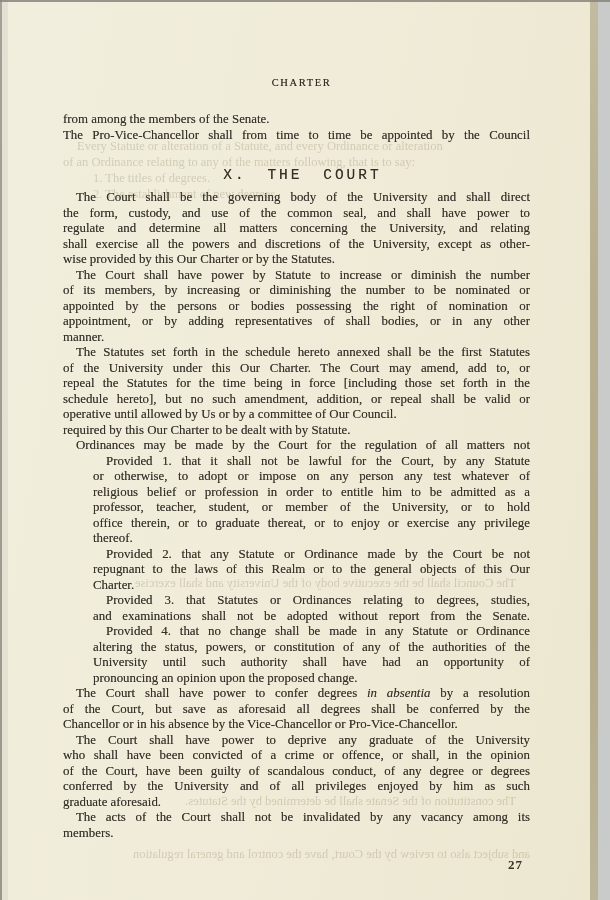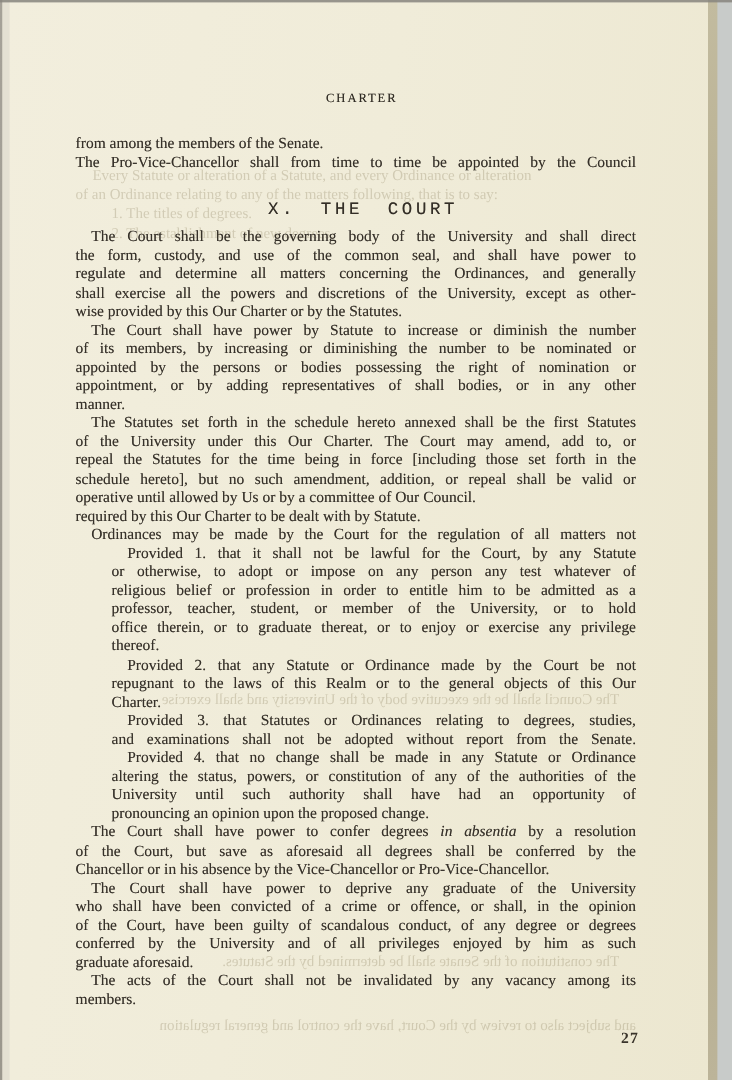--- a/index.html
+++ b/index.html
@@ -99,21 +99,20 @@
   .line.last { text-align-last: left; }
   .line.last.fulljust { text-align-last: justify; }
   .para.normal .line.first { text-indent: 13px; }
   .para.provided .line.first { text-indent: 13px; }
   .it { font-style: italic; }
   .pageno {
     position: absolute;
     left: 508px;
     top: 857px;
     width: 34px;
-    text-align: center;
     font-size: 13px;
     font-weight: bold;
     letter-spacing: 1px;
     color: #3a342b;
   }
   .ghosts {
     position: absolute;
     left: 0; top: 0;
     width: 593px; height: 671px;
     pointer-events: none;
@@ -149,21 +148,21 @@
       <div class="charter">CHARTER</div>
       <div class="para flush" id="intro-para">
           <div class="line last">from among the members of the Senate.</div>
           <div class="line first">The Pro-Vice-Chancellor shall from time to time be appointed by the Council</div>
         </div>
       <div class="court">X. THE COURT</div>
       <div id="body-paras">
           <div class="para normal">
             <div class="line first">The Court shall be the governing body of the University and shall direct</div>
             <div class="line">the form, custody, and use of the common seal, and shall have power to</div>
-            <div class="line">regulate and determine all matters concerning the Ordinances, and generally</div>
+            <div class="line">regulate and determine all matters concerning the University, and relating</div>
             <div class="line">shall exercise all the powers and discretions of the University, except as other-</div>
             <div class="line last">wise provided by this Our Charter or by the Statutes.</div>
           </div>
           <div class="para normal">
             <div class="line first">The Court shall have power by Statute to increase or diminish the number</div>
             <div class="line">of its members, by increasing or diminishing the number to be nominated or</div>
             <div class="line">appointed by the persons or bodies possessing the right of nomination or</div>
             <div class="line">appointment, or by adding representatives of shall bodies, or in any other</div>
             <div class="line last">manner.</div>
           </div>

